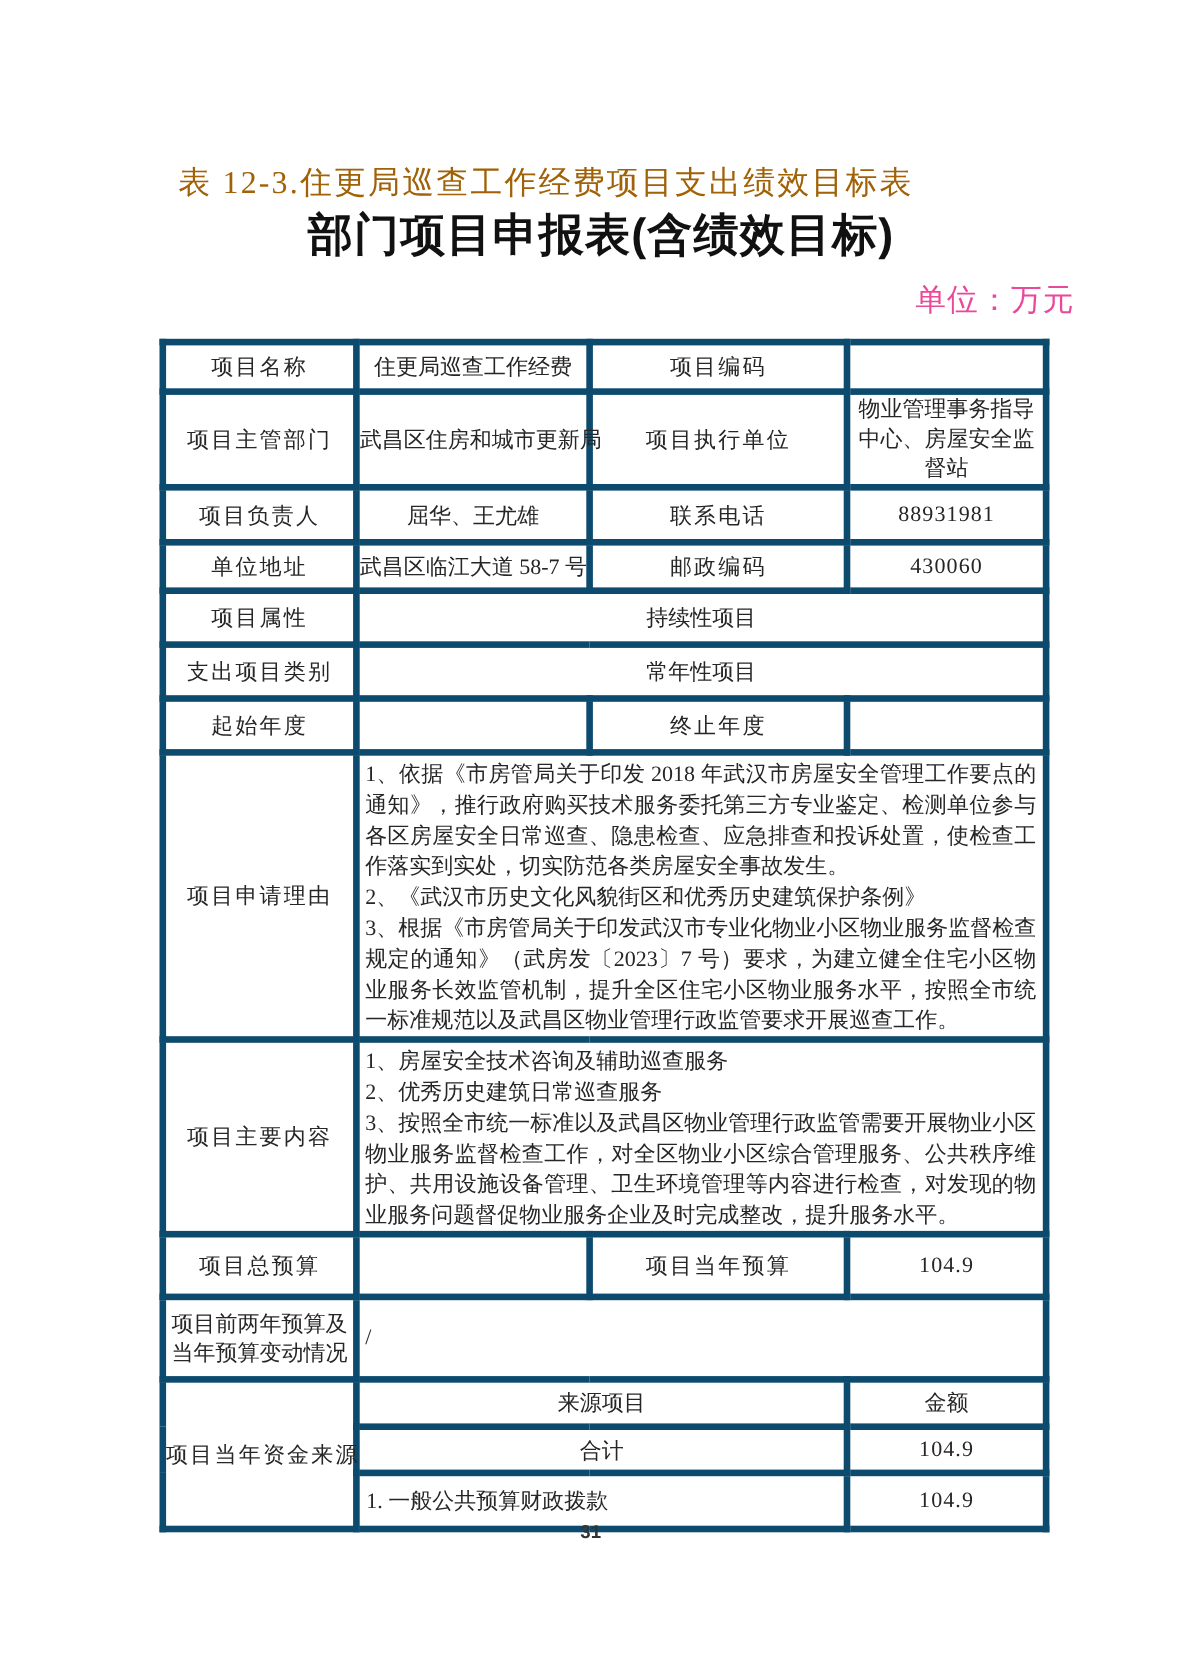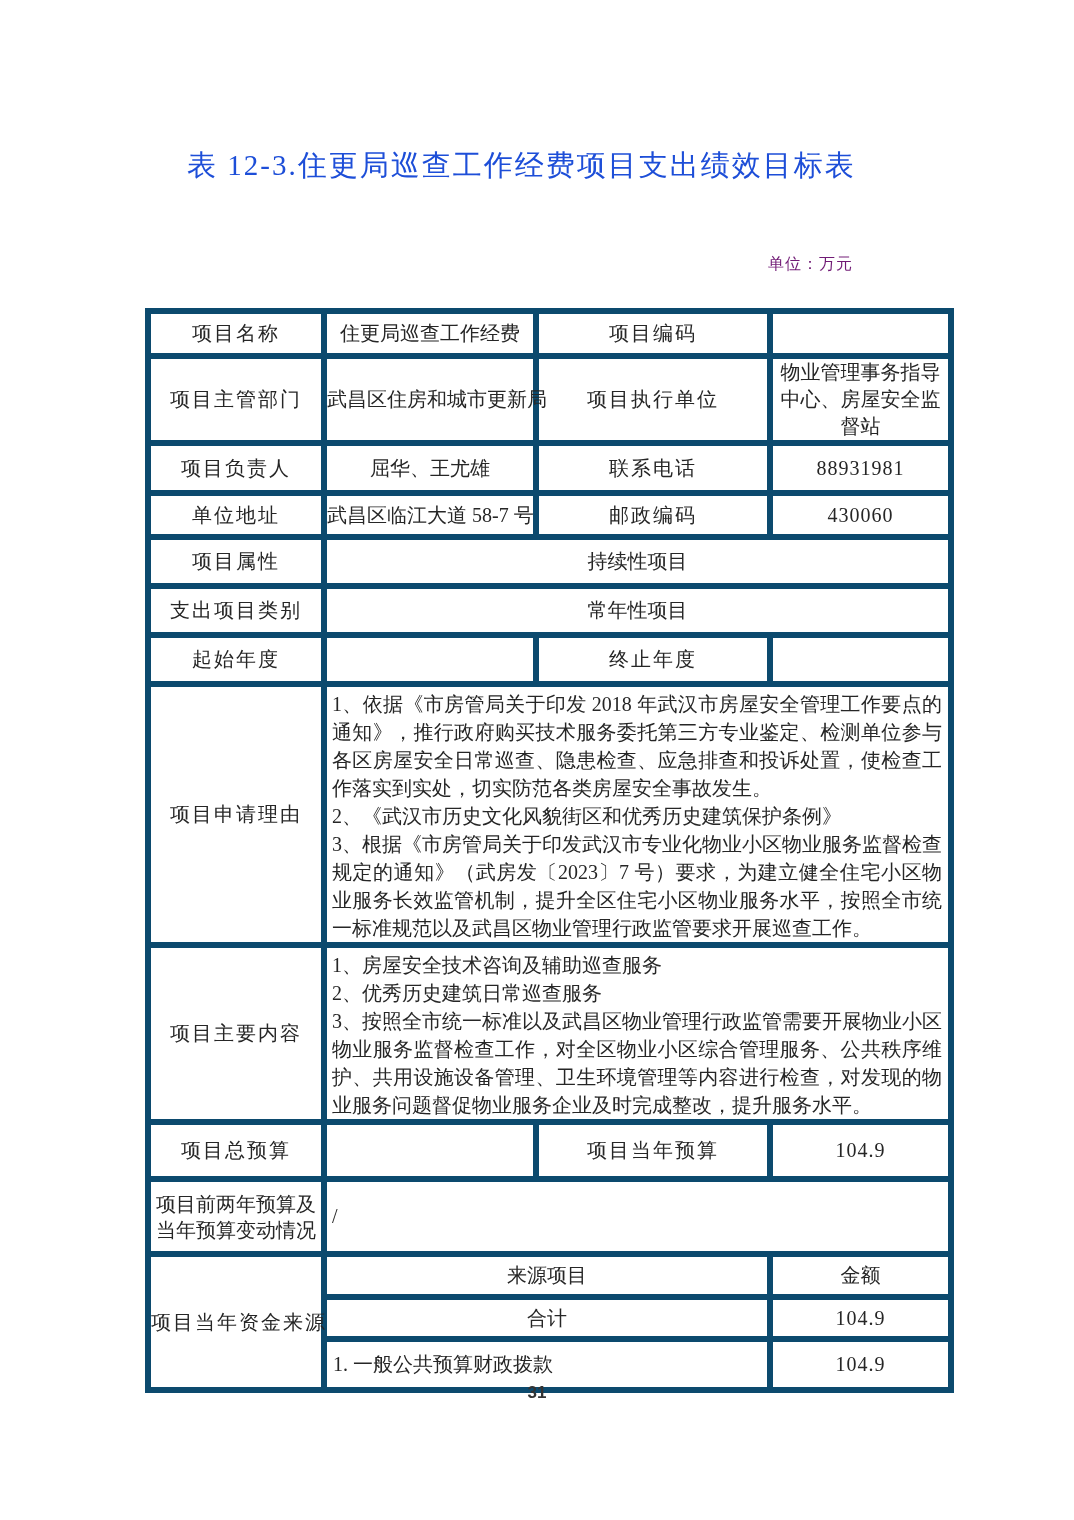--- a/index.html
+++ b/index.html
@@ -8,35 +8,34 @@
     position:relative;
     width:1074px; height:1520px;
     background:#ffffff;
     font-family:"Liberation Serif", serif;
     color:#232323;
     overflow:hidden;
   }
   .doc-label {
     position:absolute; left:162px; top:146px;
     font-size:29px; letter-spacing:2px;
-    color:#1d4ed8;
+    color:#a16207;
     font-family:"Liberation Serif", serif;
-    margin-left:25px;
   }
   .main-title {
     position:absolute; left:145px; top:186px; width:803px;
     text-align:center;
     font-size:41px; font-weight:bold; letter-spacing:1px;
     color:#111111;
     font-family:"Liberation Sans", sans-serif;
   }
   .unit-note {
-    position:absolute; left:768px; top:254px;
-    font-size:16px; letter-spacing:1px;
-    color:#701a75;
+    position:absolute; left:832px; top:254px;
+    font-size:28px; letter-spacing:1px;
+    color:#ec4899;
   }
   table.form {
     position:absolute; left:145px; top:308px;
     width:803px;
     border-collapse:collapse; table-layout:fixed;
   }
   table.form td {
     border:6px solid #0c4a6e;
     vertical-align:middle;
     font-size:20px;
@@ -78,20 +77,21 @@
     color:#333333;
     font-family:"Liberation Sans", sans-serif;
   }
 </style>
 </head>
 <body>
 
 <div class="page">
 
   <div class="doc-label">表 12-3.住更局巡查工作经费项目支出绩效目标表</div>
+  <div class="main-title">部门项目申报表(含绩效目标)</div>
   <div class="unit-note">单位：万元</div>
 
   <table class="form">
     <colgroup>
       <col style="width:176px">
       <col style="width:212px">
       <col style="width:234px">
       <col style="width:181px">
     </colgroup>
 

